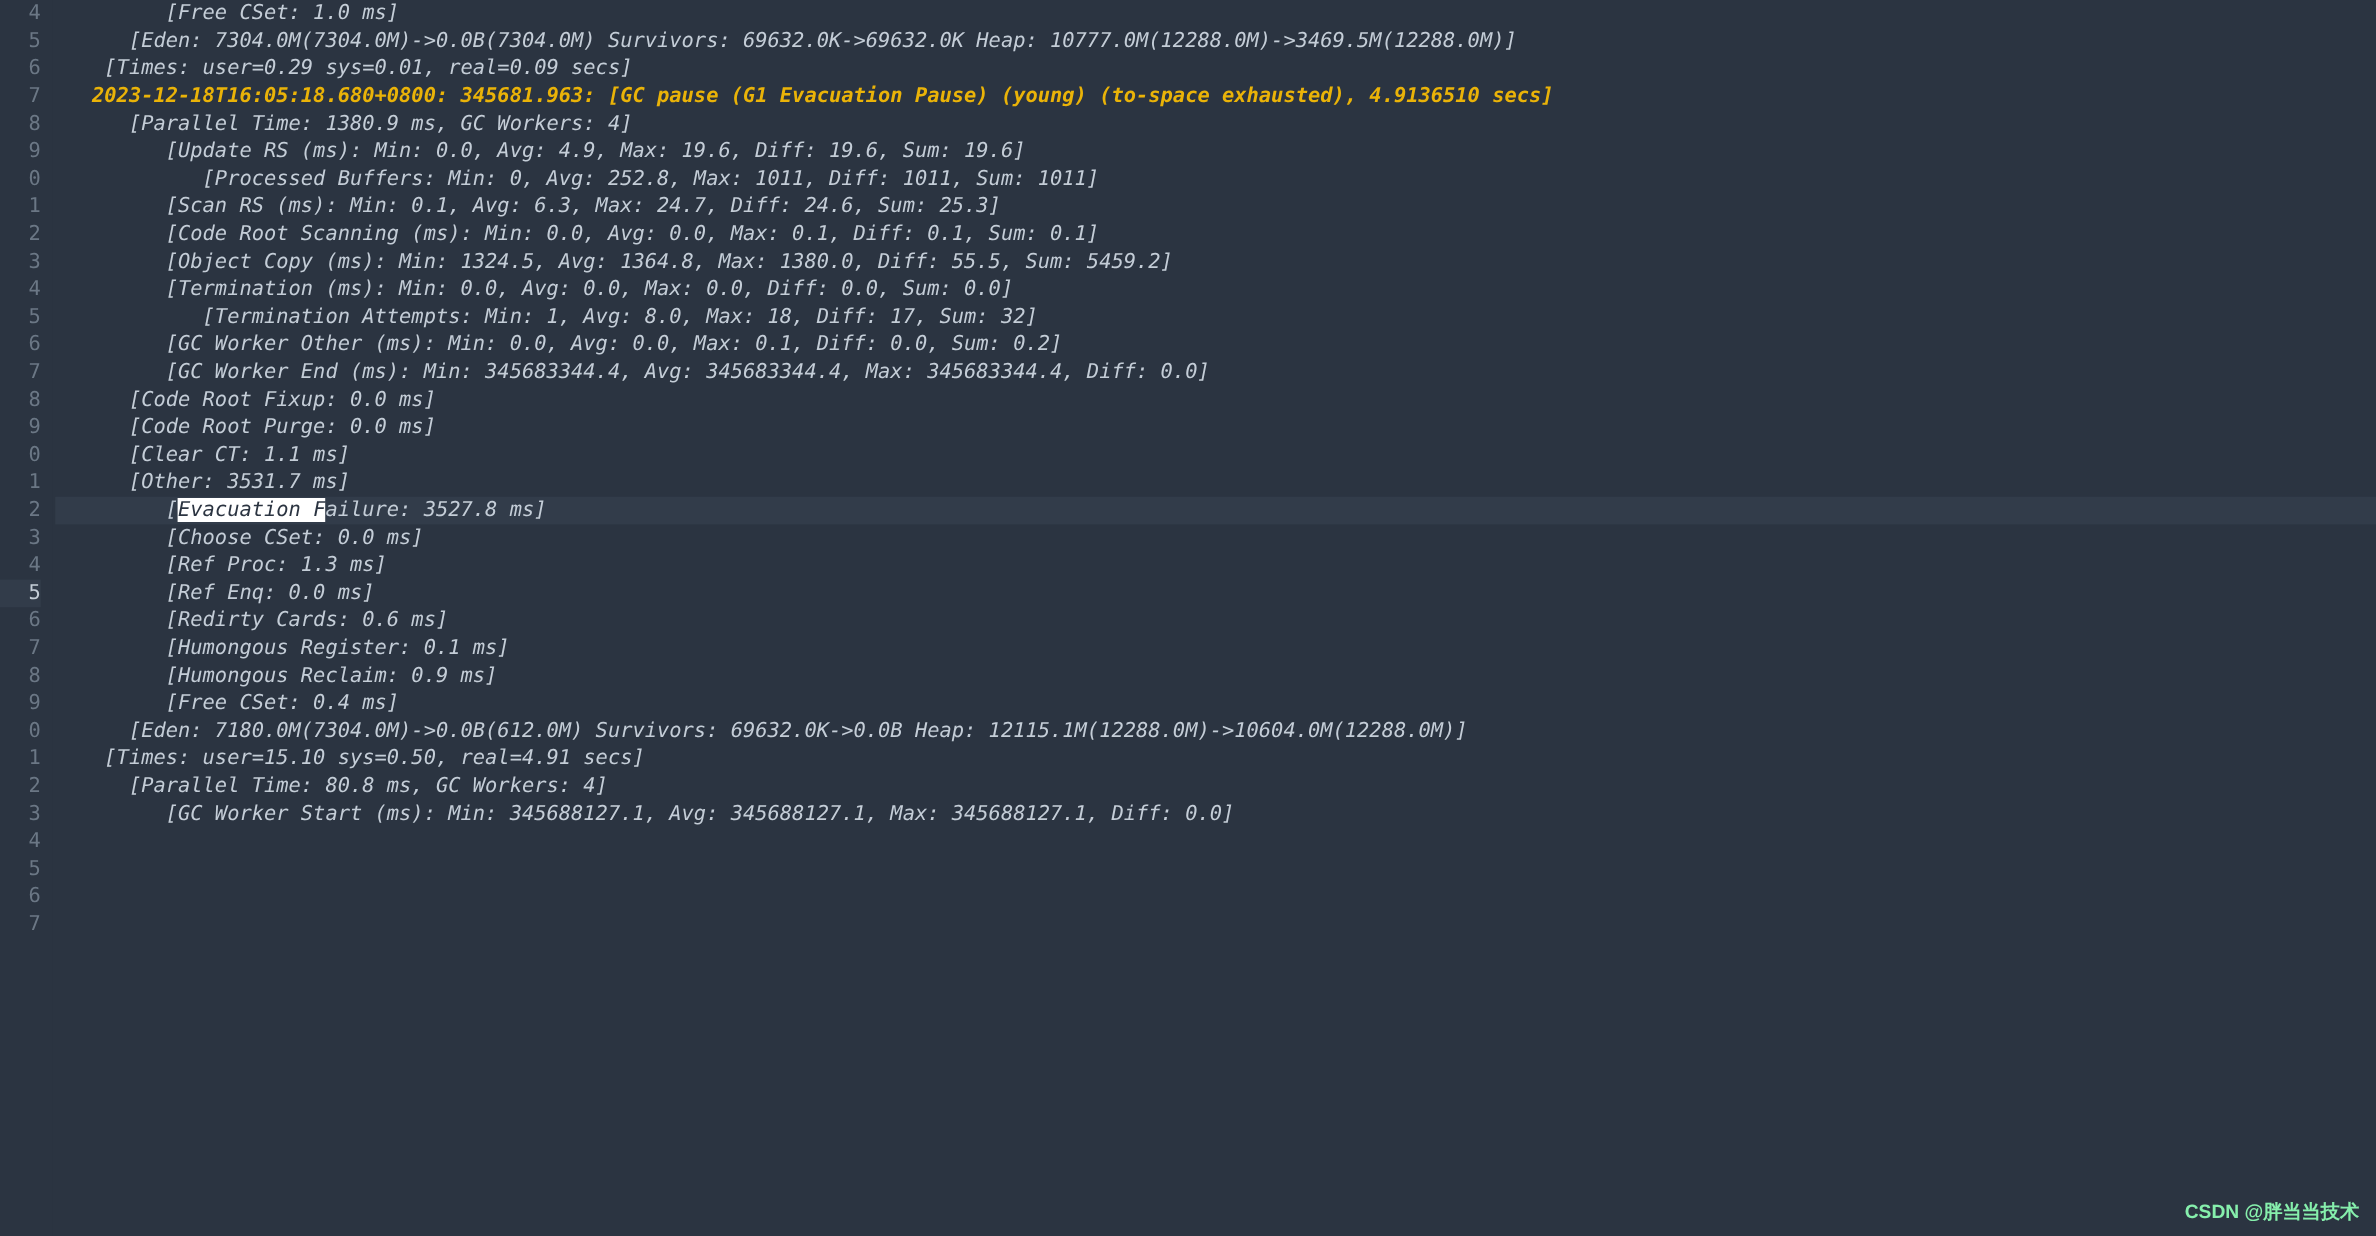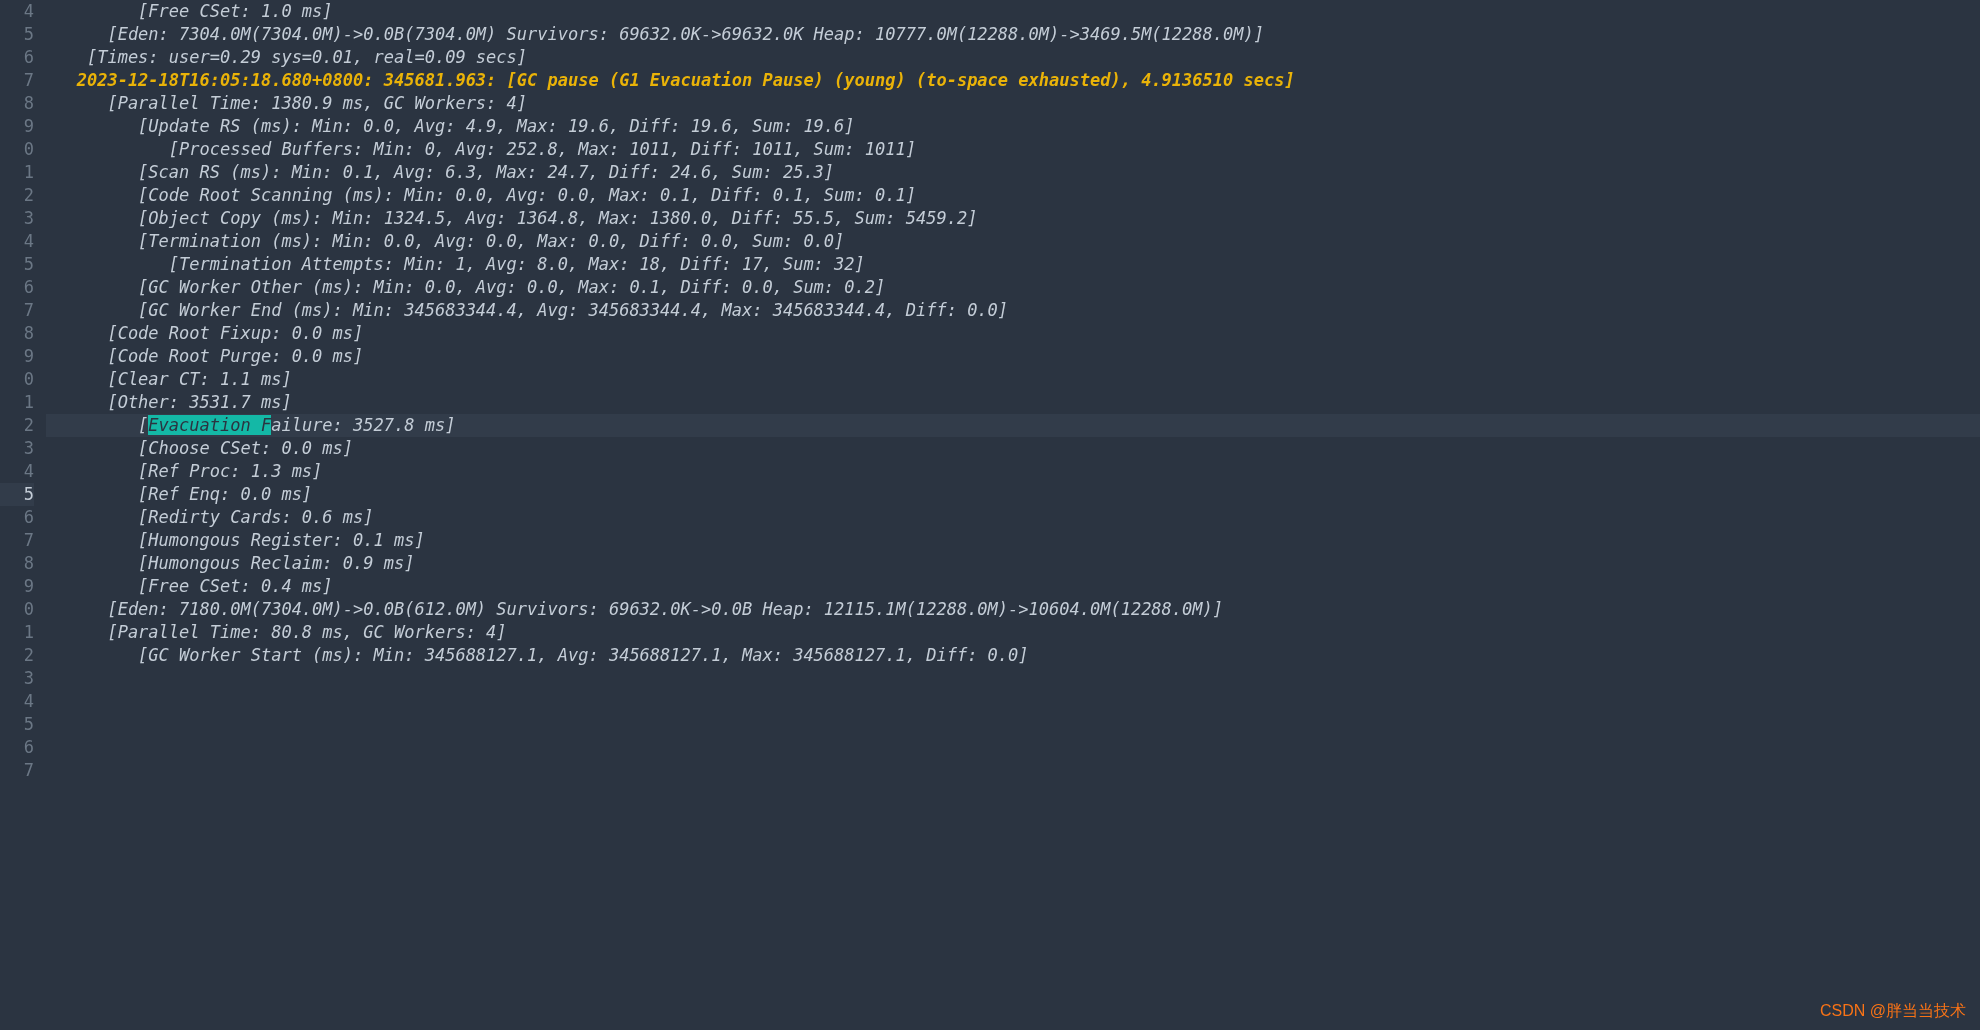--- a/index.html
+++ b/index.html
@@ -37,31 +37,32 @@
     height: 23px;
   }
   .line.current {
     background: #323c4a;
   }
   .line.bold {
     font-weight: 700;
     color: #eab308;
   }
   .hl {
-    background: #14b8a6;
+    background: #ffffff;
     color: #2b3441;
   }
   .watermark {
     position: fixed;
     right: 14px;
     bottom: 8px;
-    color: #f97316;
+    color: #86efac;
     font-size: 16px;
     font-family: sans-serif;
     pointer-events: none;
+    font-weight: bold;
   }
 </style>
 </head>
 <body>
 
 <div class="editor">
   <div class="gutter" id="gutter">
       <div class="line">4</div>
       <div class="line">5</div>
       <div class="line">6</div>
@@ -118,18 +119,19 @@
       <div class="line">&nbsp;&nbsp;&nbsp;&nbsp;&nbsp;&nbsp;[Other: 3531.7 ms]</div>
       <div class="line current">&nbsp;&nbsp;&nbsp;&nbsp;&nbsp;&nbsp;&nbsp;&nbsp;&nbsp;[<span class="hl">Evacuation F</span>ailure: 3527.8 ms]</div>
       <div class="line">&nbsp;&nbsp;&nbsp;&nbsp;&nbsp;&nbsp;&nbsp;&nbsp;&nbsp;[Choose CSet: 0.0 ms]</div>
       <div class="line">&nbsp;&nbsp;&nbsp;&nbsp;&nbsp;&nbsp;&nbsp;&nbsp;&nbsp;[Ref Proc: 1.3 ms]</div>
       <div class="line">&nbsp;&nbsp;&nbsp;&nbsp;&nbsp;&nbsp;&nbsp;&nbsp;&nbsp;[Ref Enq: 0.0 ms]</div>
       <div class="line">&nbsp;&nbsp;&nbsp;&nbsp;&nbsp;&nbsp;&nbsp;&nbsp;&nbsp;[Redirty Cards: 0.6 ms]</div>
       <div class="line">&nbsp;&nbsp;&nbsp;&nbsp;&nbsp;&nbsp;&nbsp;&nbsp;&nbsp;[Humongous Register: 0.1 ms]</div>
       <div class="line">&nbsp;&nbsp;&nbsp;&nbsp;&nbsp;&nbsp;&nbsp;&nbsp;&nbsp;[Humongous Reclaim: 0.9 ms]</div>
       <div class="line">&nbsp;&nbsp;&nbsp;&nbsp;&nbsp;&nbsp;&nbsp;&nbsp;&nbsp;[Free CSet: 0.4 ms]</div>
       <div class="line">&nbsp;&nbsp;&nbsp;&nbsp;&nbsp;&nbsp;[Eden: 7180.0M(7304.0M)-&gt;0.0B(612.0M) Survivors: 69632.0K-&gt;0.0B Heap: 12115.1M(12288.0M)-&gt;10604.0M(12288.0M)]</div>
+      <div class="line">&nbsp;&nbsp;&nbsp;&nbsp;[Times: user=15.10 sys=0.50, real=4.91 secs]</div>
       <div class="line">&nbsp;&nbsp;&nbsp;&nbsp;&nbsp;&nbsp;[Parallel Time: 80.8 ms, GC Workers: 4]</div>
       <div class="line">&nbsp;&nbsp;&nbsp;&nbsp;&nbsp;&nbsp;&nbsp;&nbsp;&nbsp;[GC Worker Start (ms): Min: 345688127.1, Avg: 345688127.1, Max: 345688127.1, Diff: 0.0]</div>
     </div>
 </div>
 
 <div class="watermark">CSDN @胖当当技术</div>
 
 </body></html>

